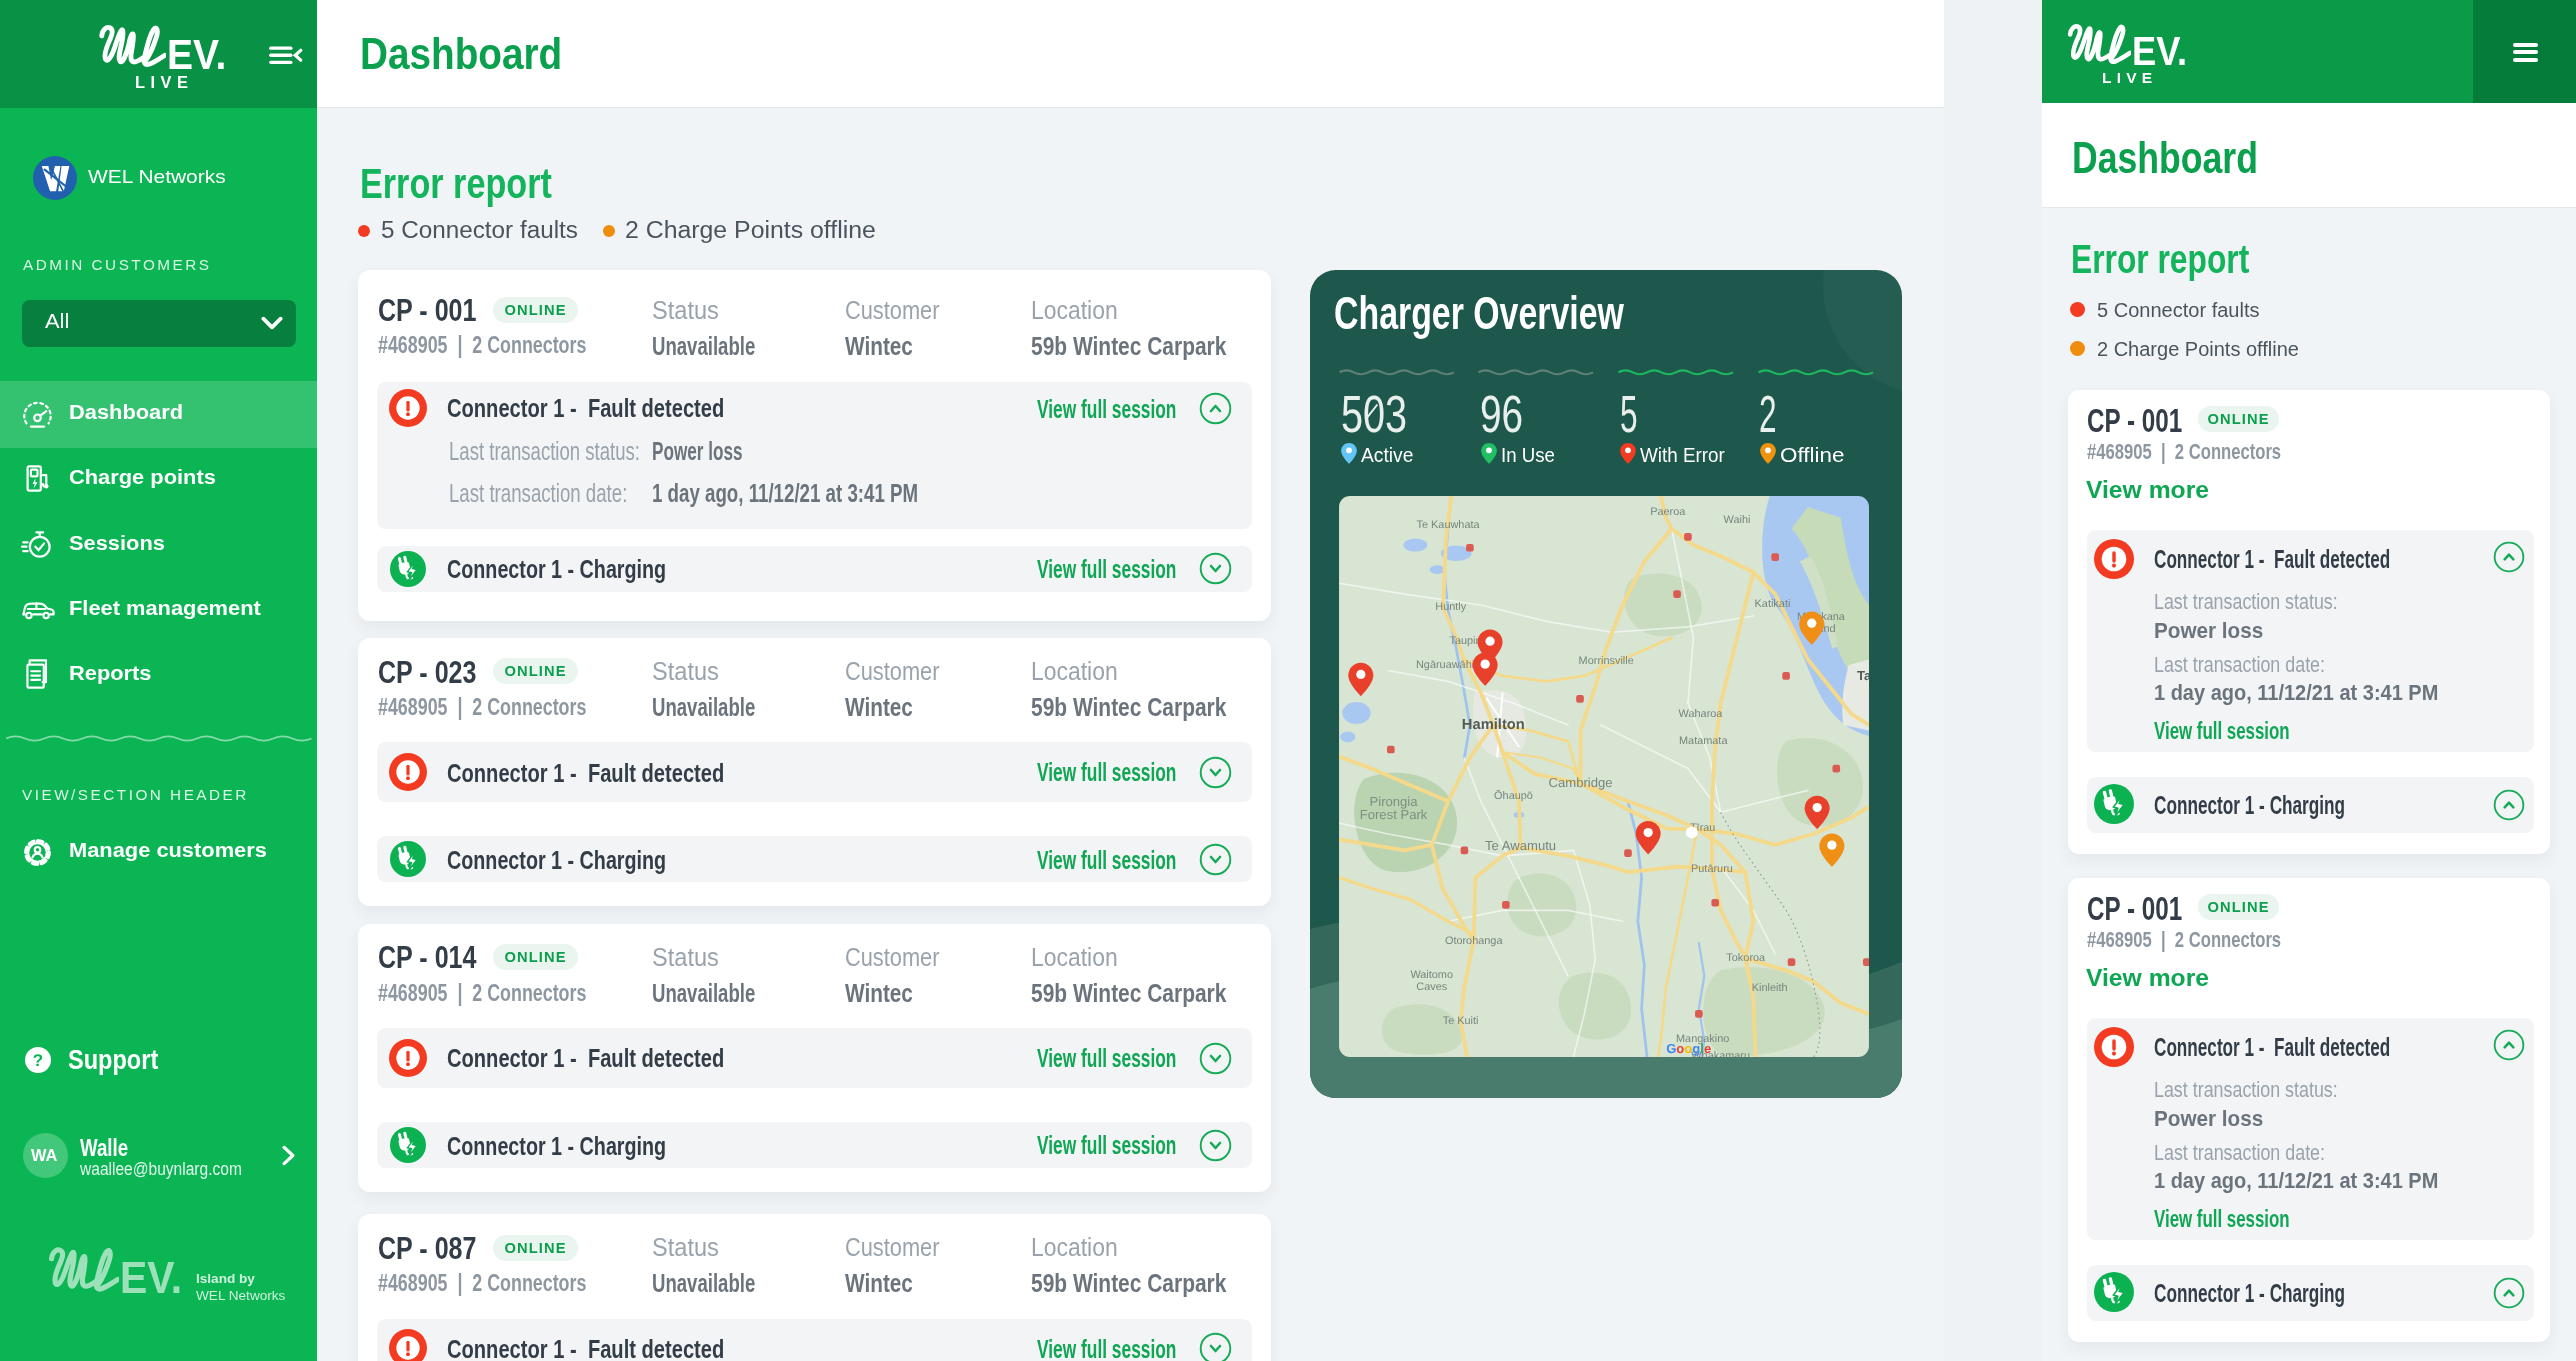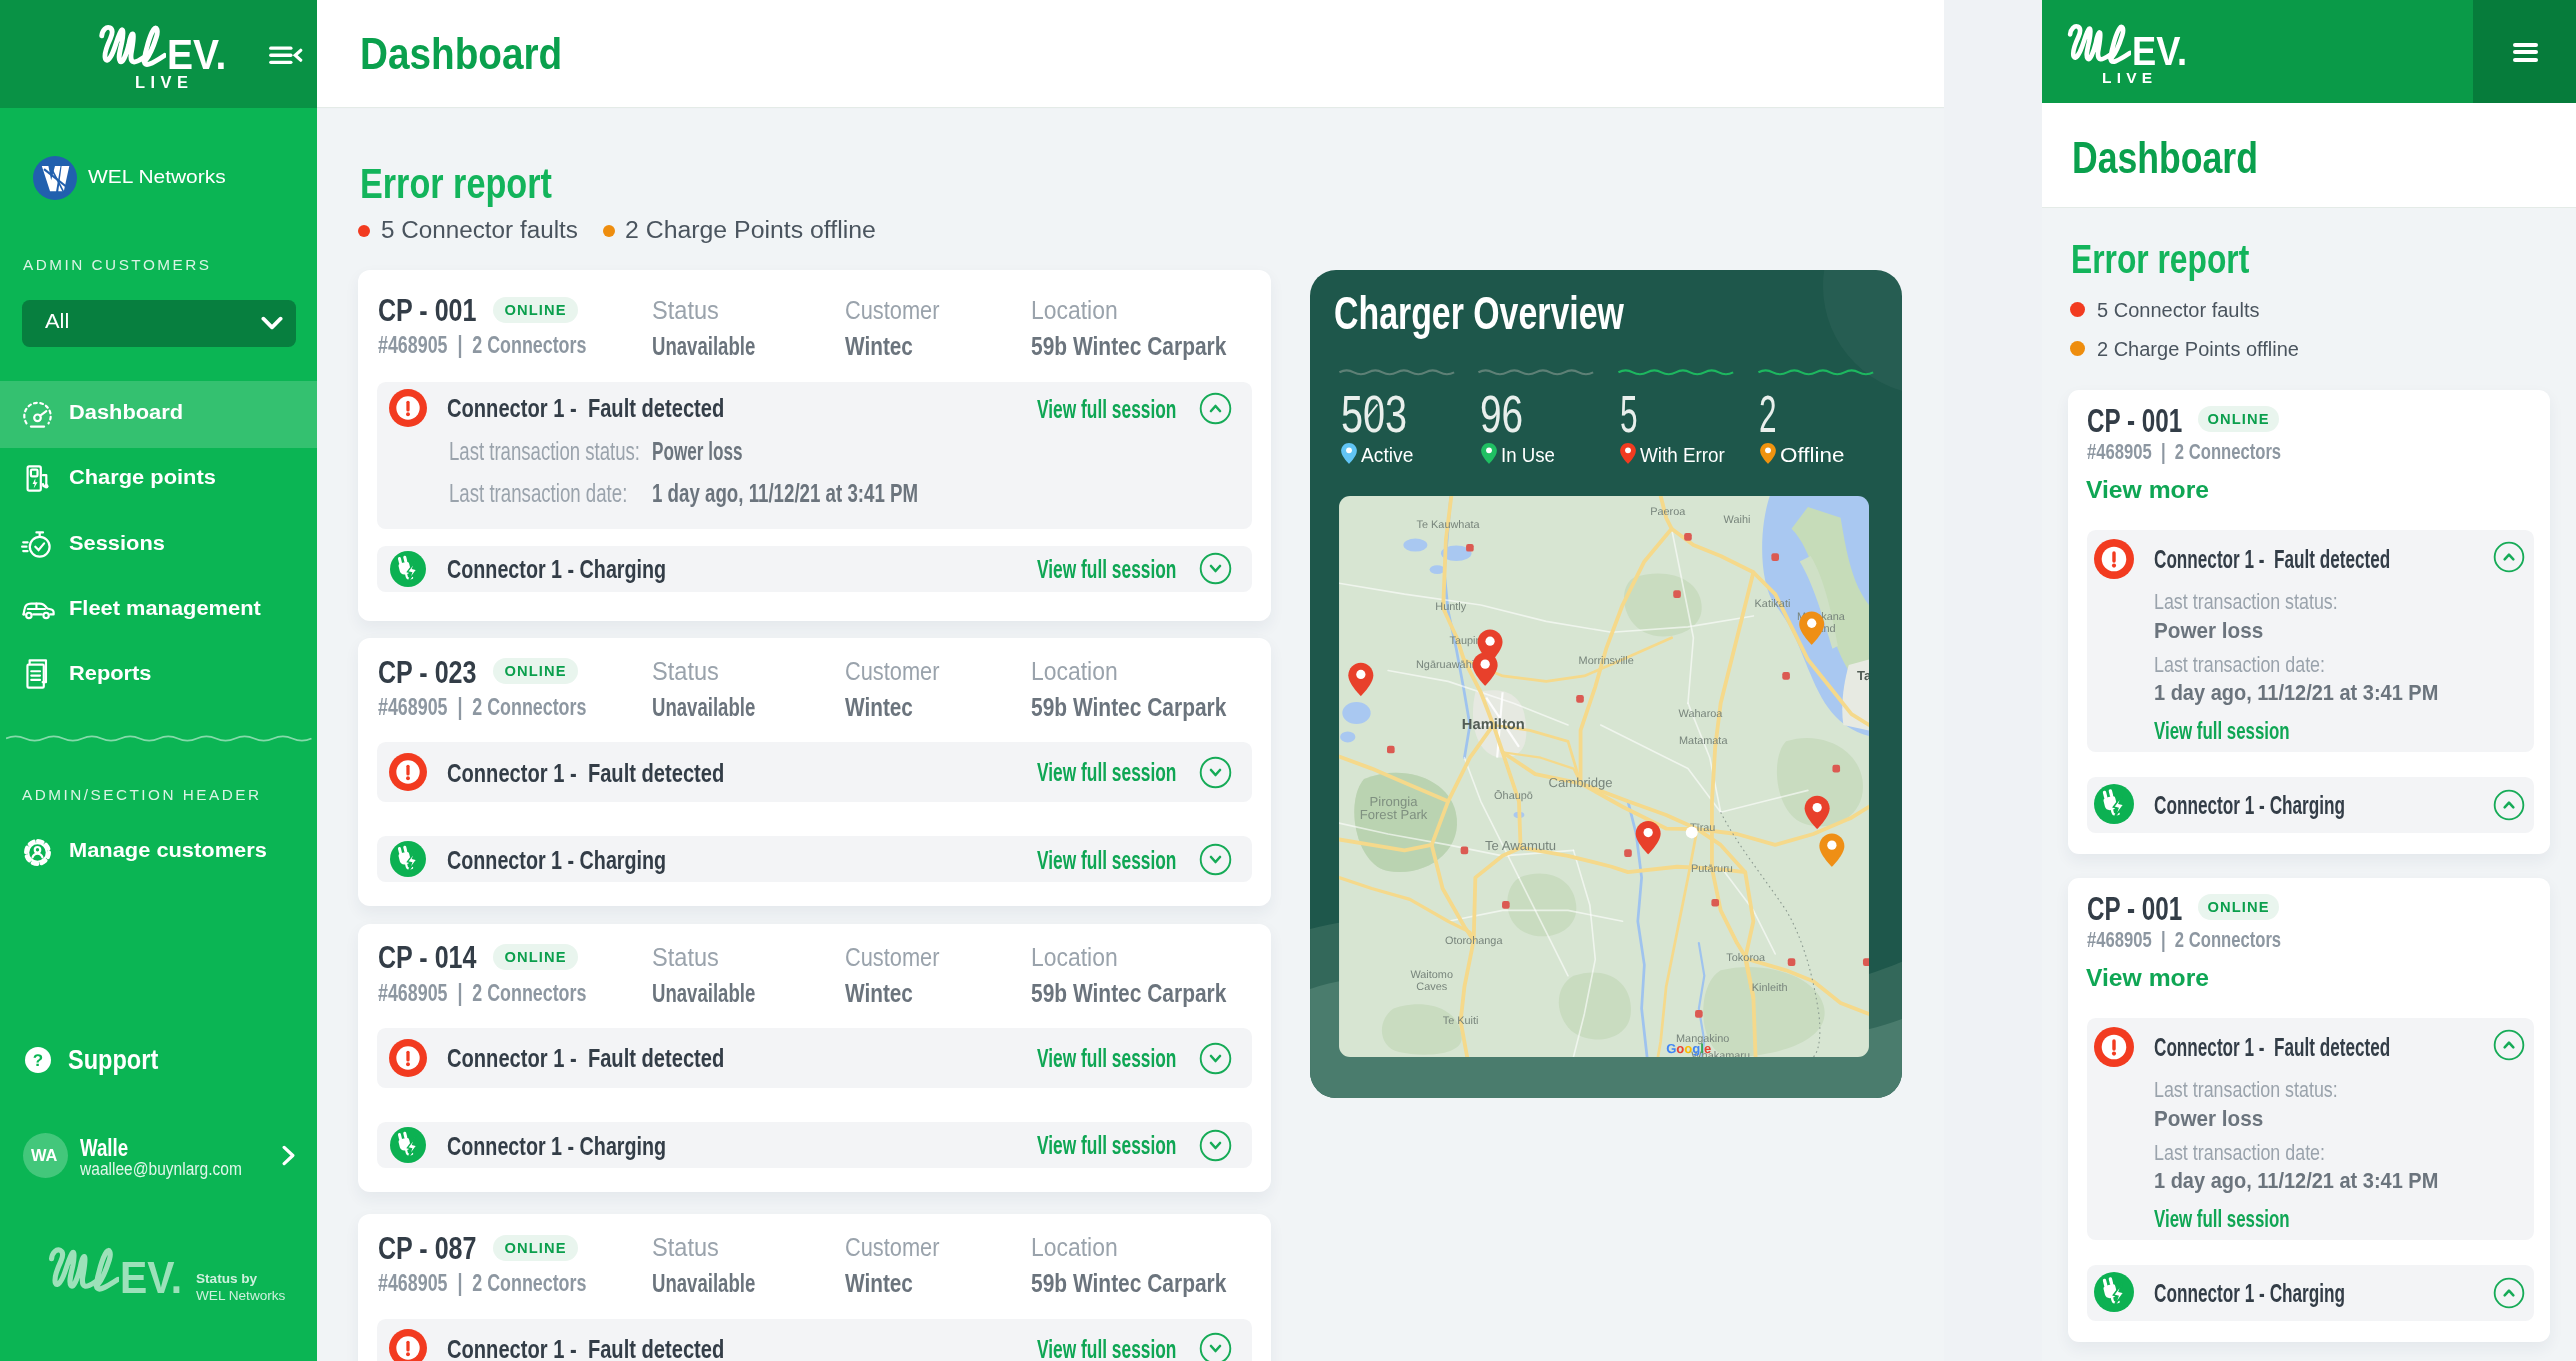--- a/index.html
+++ b/index.html
@@ -95,21 +95,21 @@
 <rect x="10" y="12" width="30" height="42" rx="2"></rect>
 <line x1="17" y1="24" x2="33" y2="24"></line>
       <line x1="17" y1="32" x2="33" y2="32"></line>
       <line x1="17" y1="40" x2="33" y2="40"></line>
 </g>
   </svg>
 <div class="t" style="left:69px;top:664px;font-size:19.5px;font-weight:600;color:#fff;transform:scaleX(1.120)">Reports</div>
 <svg class="abs" style="left:5.5px;top:733px" width="306" height="11" viewBox="0 0 561 20">
 <path d="M0 10 Q 17.5 2 35 10 T 70 10 T 105 10 T 140 10 T 175 10 T 210 10 T 245 10 T 280 10 T 315 10 T 350 10 T 385 10 T 420 10 T 455 10 T 490 10 T 525 10 T 560 10" fill="none" stroke="rgba(255,255,255,.5)" stroke-width="3"></path>
 </svg>
-<div class="t" style="left:22px;top:787px;font-size:15.3px;will-change:transform;font-weight:400;color:rgba(255,255,255,.85);letter-spacing:2.5px;transform:scaleX(1.0) translateZ(0)">ADMIN/SECTION HEADER</div>
+<div class="t" style="left:22px;top:787px;font-size:15.3px;will-change:transform;font-weight:400;color:rgba(255,255,255,.85);letter-spacing:2.5px;transform:scaleX(1.0) translateZ(0)">VIEW/SECTION HEADER</div>
 <svg class="abs" style="left:21px;top:836px" width="33" height="33" viewBox="0 0 60 60">
 <g fill="none" stroke="#fff" stroke-width="4" stroke-linecap="round" stroke-linejoin="round">
 <circle cx="30" cy="30" r="21" stroke-dasharray="9 7.5" stroke-width="7"></circle>
 <circle cx="30" cy="30" r="17"></circle>
 <circle cx="30" cy="25" r="5"></circle>
 <path d="M21 39 C23 33 27 32 30 32 C33 32 37 33 39 39"></path>
 </g>
   </svg>
 <div class="t" style="left:69px;top:841px;font-size:19.5px;font-weight:600;color:#fff;transform:scaleX(1.120)">Manage customers</div>
 <svg class="abs" style="left:25px;top:1047px" width="26" height="26" viewBox="0 0 52 52">
@@ -124,21 +124,21 @@
 <svg class="abs" style="left:282px;top:1145px" width="13" height="21" viewBox="0 0 24 38">
 <polyline points="4,4 20,19 4,34" fill="none" stroke="#fff" stroke-width="6" stroke-linecap="round" stroke-linejoin="round"></polyline>
   </svg>
 <svg class="abs" style="left:47px;top:1246px;opacity:0.6" width="72" height="69" viewBox="0 0 126 120">
 <g fill="none" stroke="#fff" stroke-width="9" stroke-linecap="round" stroke-linejoin="round">
 <path d="M8,22 C9,11 17,4 23,7 C29,10 28,18 24,27 C17,42 12,58 15,65 C18,71 25,63 31,46 C36,32 41,14 45,11 C48,9 48,20 45,35 C41,52 38,64 42,69 C46,74 53,58 58,38 C60,26 64,15 66,19 C68,23 65,39 63,51 C61,61 62,69 67,70 C72,71 79,66 85,62"></path>
 <path d="M86,69 C89,48 97,20 104,10 C109,3 113,11 109,24 C103,43 95,60 89,67 C85,72 88,77 96,74 C104,71 115,64 124,58"></path>
 </g>
   </svg>
 <div class="t" style="left:120px;top:1255px;font-size:45px;font-weight:bold;color:#fff;opacity:0.6;transform:scaleX(0.907)">EV.</div>
-<div class="t" style="left:196px;top:1272px;font-size:13.6px;will-change:transform;font-weight:600;color:rgba(255,255,255,.8);transform:scaleX(1.0) translateZ(0)">Status by</div>
+<div class="t" style="left:196px;top:1272px;font-size:13.6px;will-change:transform;font-weight:600;color:rgba(255,255,255,.8);transform:scaleX(1.0) translateZ(0)">Island by</div>
 <div class="t" style="left:196px;top:1289px;font-size:13.6px;will-change:transform;font-weight:400;color:rgba(255,255,255,.8);transform:scaleX(1.0) translateZ(0)">WEL Networks</div>
 <div class="abs" style="left:317px;top:0;width:1627px;height:108px;background:#fff;border-bottom:1.1px solid #e4ebe7"></div>
 <div class="abs" style="left:317px;top:109px;width:1627px;height:1252px;background:#f1f4f6"></div>
 <div class="t" style="left:360px;top:32px;font-size:44px;font-weight:700;color:#0aa04d;transform:scaleX(0.880)">Dashboard</div>
 <div class="t" style="left:360px;top:162px;font-size:43px;font-weight:600;color:#13b45b;transform:scaleX(0.795)">Error report</div>
 <div class="abs" style="left:358px;top:225px;width:12px;height:12px;border-radius:50%;background:#f23b20"></div>
 <div class="t" style="left:381px;top:219px;font-size:23px;font-weight:400;color:#4a545e;transform:scaleX(1.055)">5 Connector faults</div>
 <div class="abs" style="left:603px;top:225px;width:12px;height:12px;border-radius:50%;background:#ee8d0e"></div>
 <div class="t" style="left:625px;top:219px;font-size:23px;font-weight:400;color:#4a545e;transform:scaleX(1.080)">2 Charge Points offline</div>
 <div class="card" style="left:358px;top:270px;width:913px;height:351px"></div>

